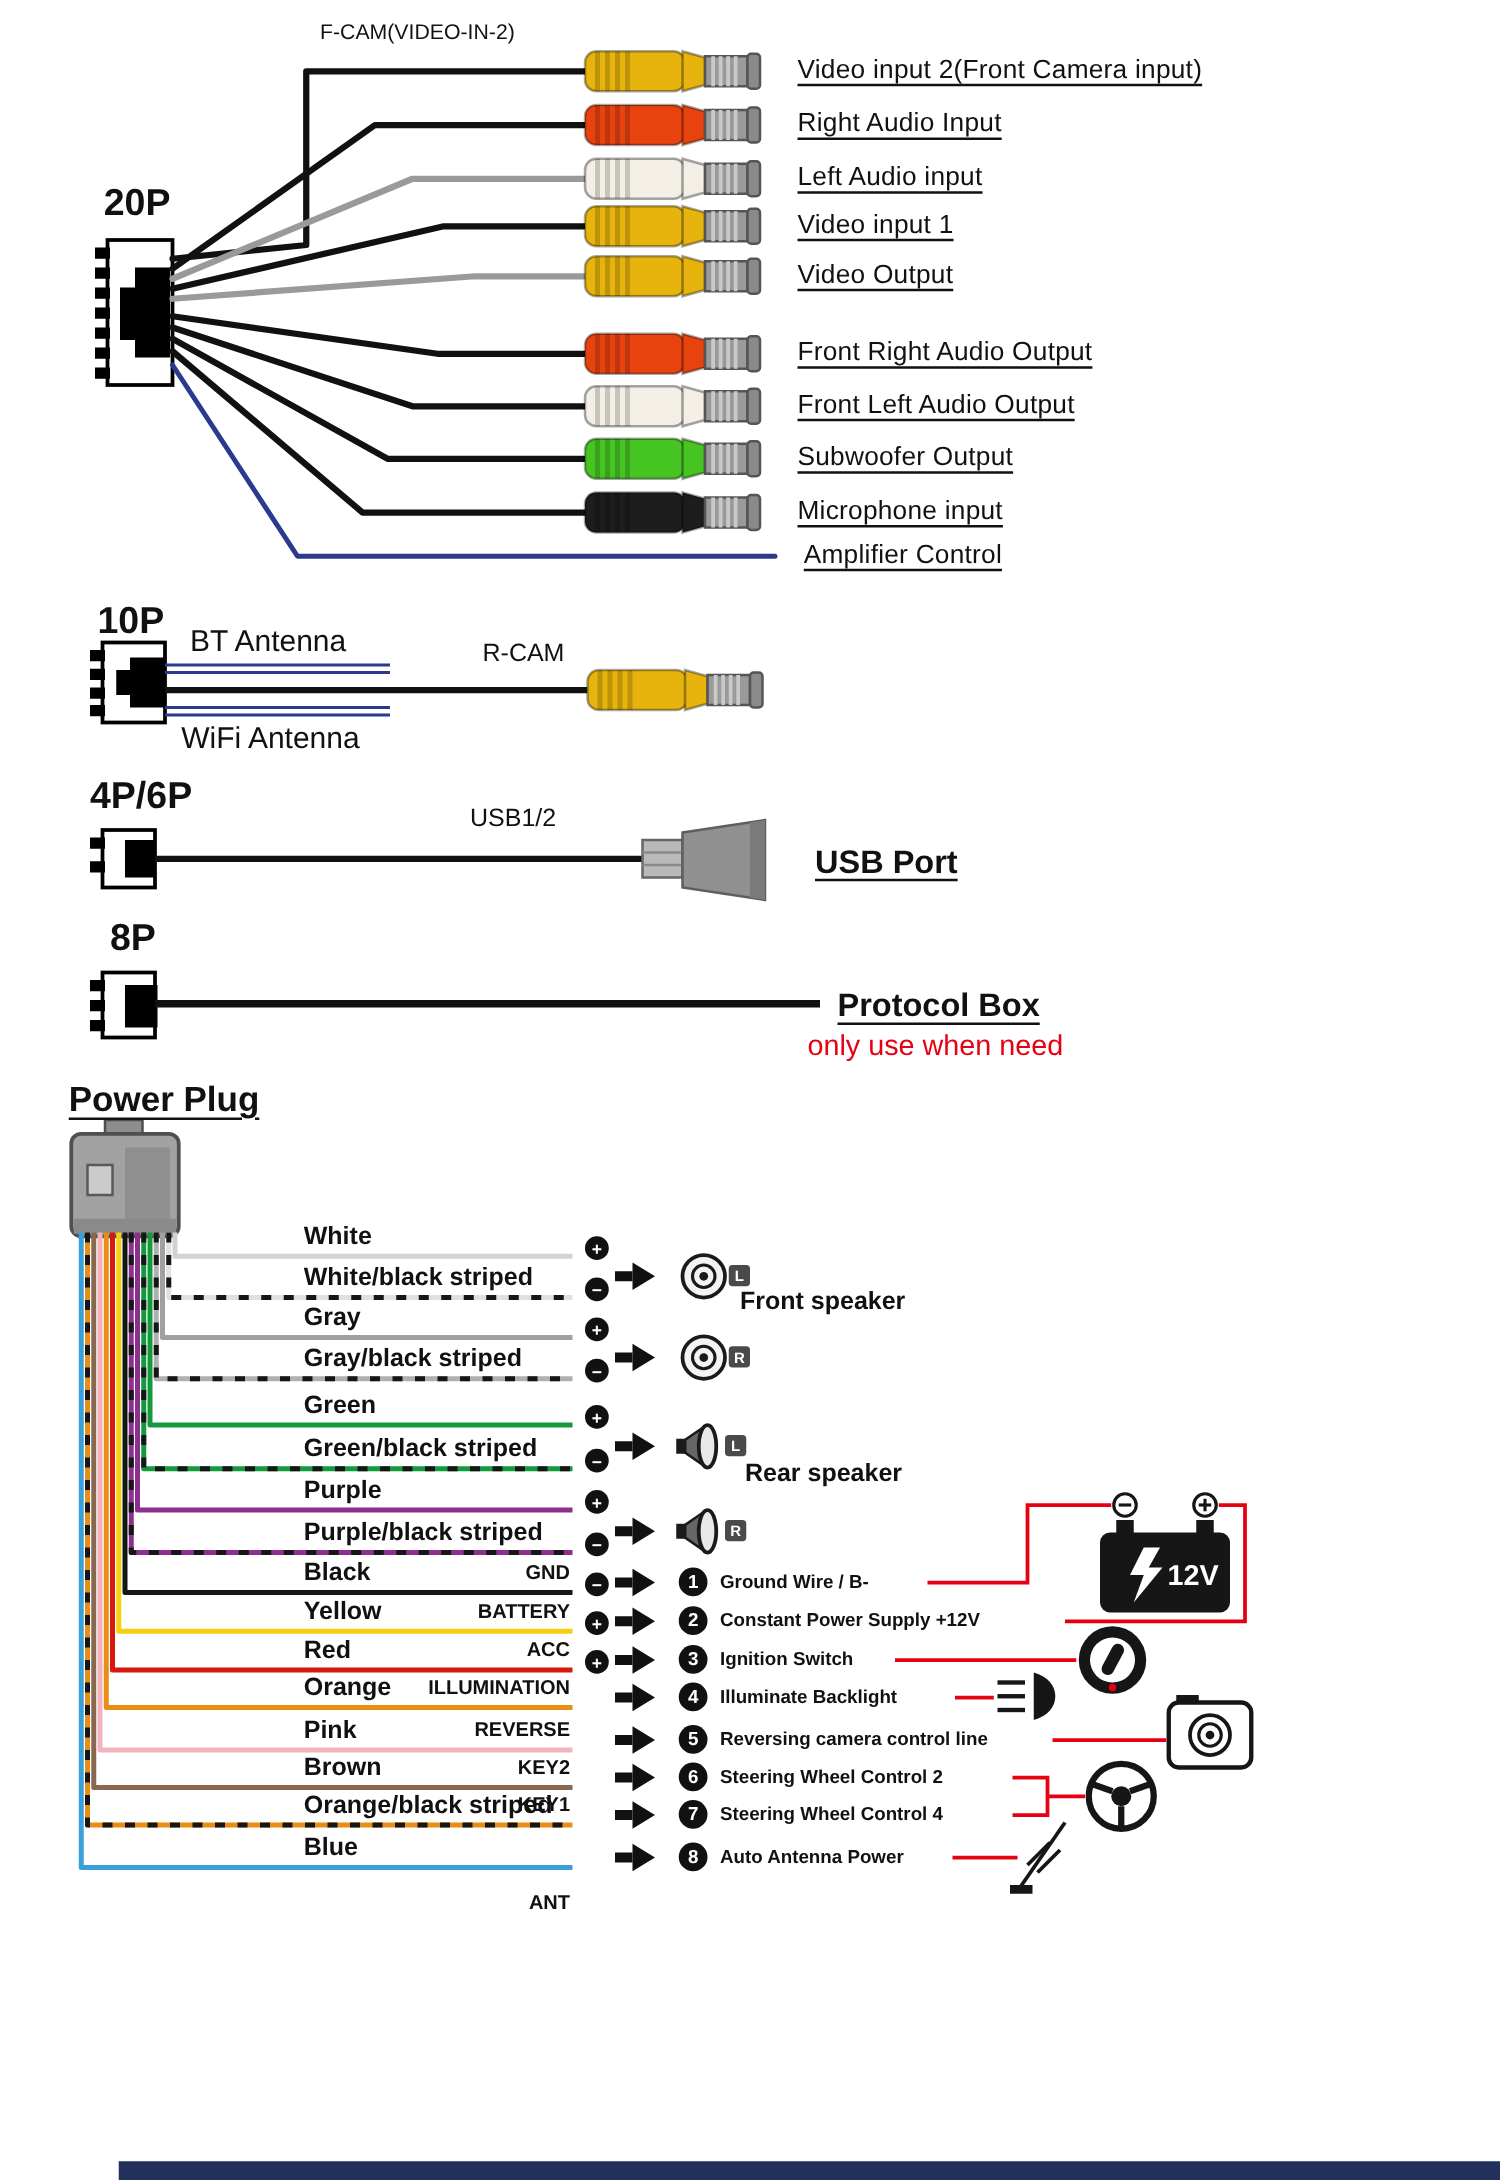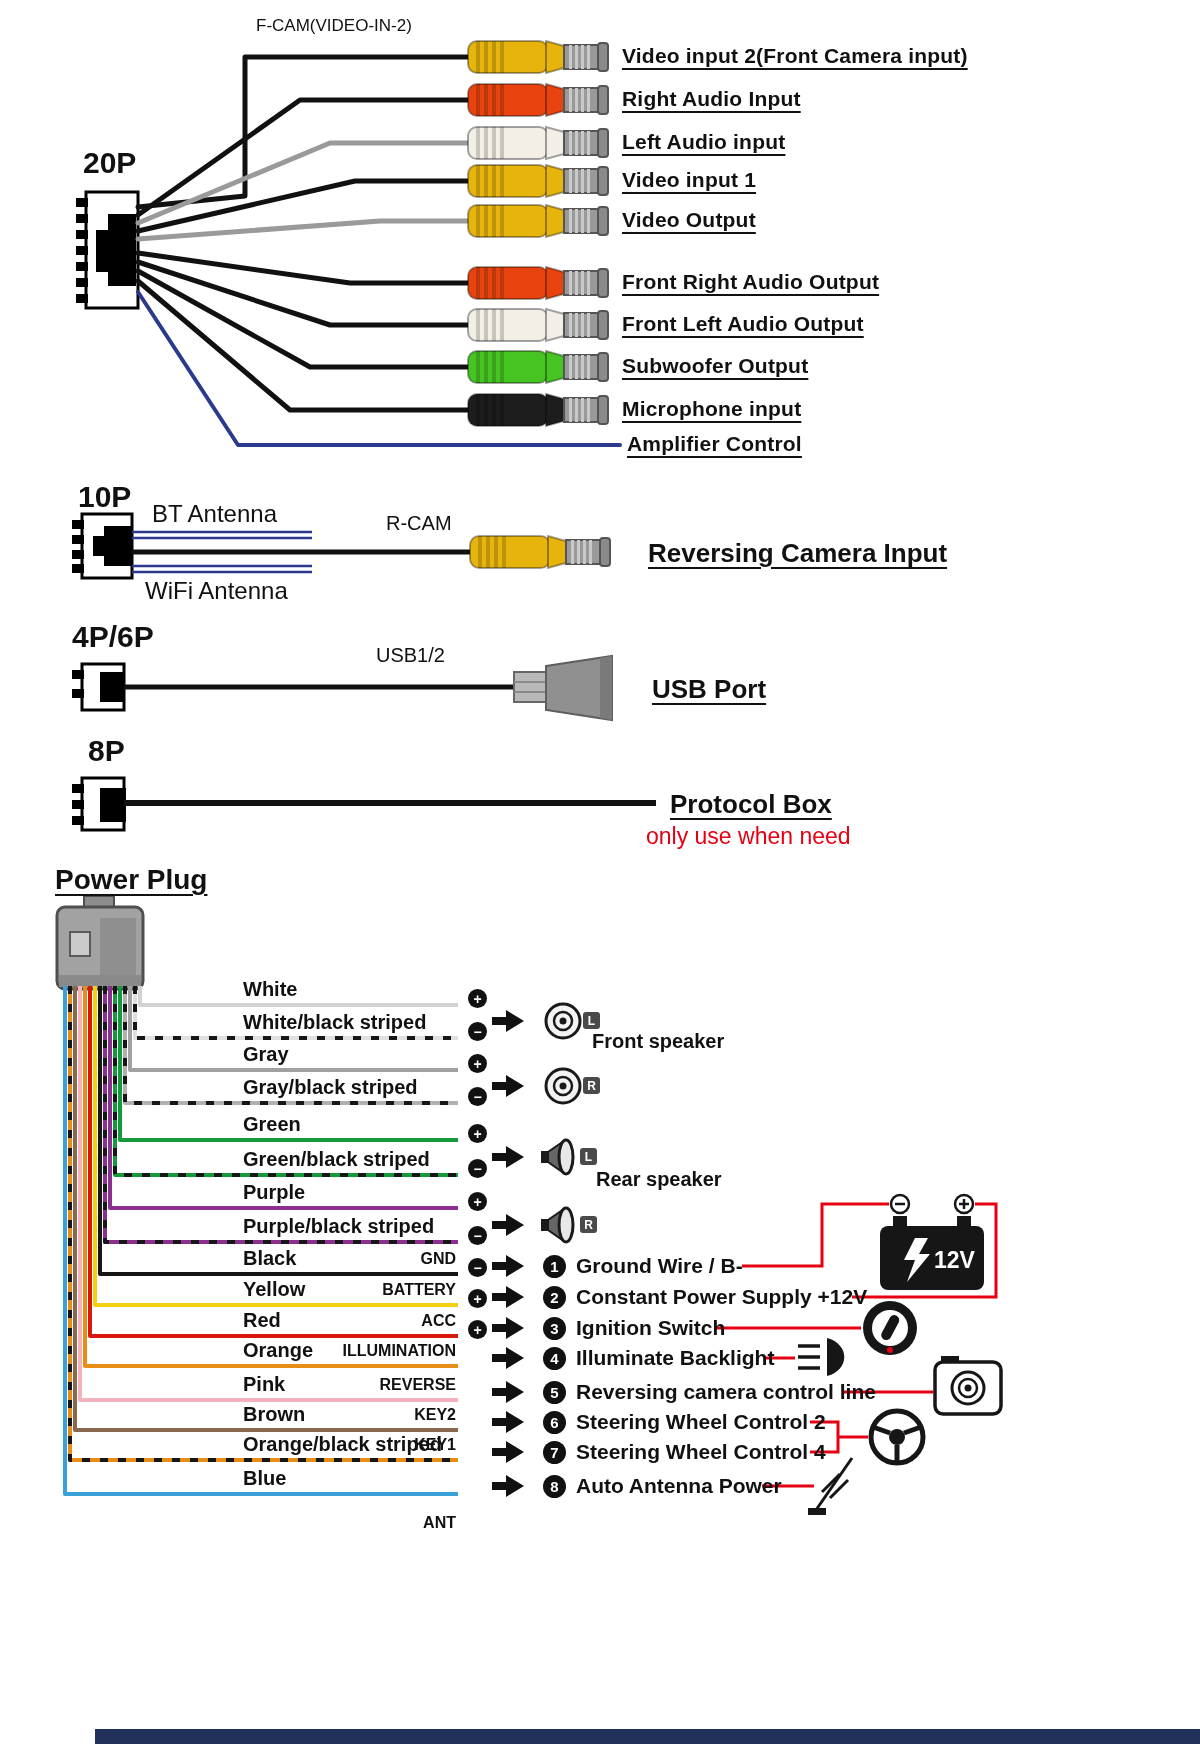--- a/index.html
+++ b/index.html
@@ -2,37 +2,37 @@
 <html><head>
 <meta charset="utf-8">
 <style>
   html,body{margin:0;padding:0;background:#fff;}
   .canvas{position:relative;width:1200px;height:1744px;background:#ffffff;
           font-family:"Liberation Sans",sans-serif;overflow:hidden;color:#111;}
   .layer{position:absolute;left:0;top:0;}
   .lbl{position:absolute;white-space:nowrap;color:#111;}
   .u{text-decoration:underline;text-underline-offset:5px;text-decoration-thickness:2px;}
   .conn-name{font-size:30px;font-weight:700;}
-  .jack-label{font-size:21px;font-weight:700;letter-spacing:.2px;}
+  .jack-label{font-size:21px;font-weight:400;letter-spacing:.2px;margin-left:16px;}
   .small-label{font-size:17px;font-weight:500;}
   .mid-label{font-size:24px;font-weight:500;}
   .big-label{font-size:26px;font-weight:700;}
   .note{font-size:23px;font-weight:500;color:#e60012;}
   .pp-title{font-size:28px;font-weight:700;}
   .wire-name{font-size:20px;font-weight:700;margin-left:48px;}
   .pin-name{position:absolute;width:120px;text-align:right;font-size:16px;font-weight:700;}
   .pm{position:absolute;width:19px;height:19px;border-radius:50%;background:#111;color:#fff;
       font-size:14px;font-weight:700;display:flex;align-items:center;justify-content:center;line-height:1;}
   .chan{position:absolute;width:17px;height:17px;background:#4a4a4a;color:#fff;border-radius:3px;
       font-size:12px;font-weight:700;display:flex;align-items:center;justify-content:center;line-height:1;}
   .spk-cap{font-size:20px;font-weight:700;}
   .func{position:absolute;display:flex;align-items:center;gap:10px;}
   .numbadge{width:23px;height:23px;border-radius:50%;background:#111;color:#fff;flex:0 0 23px;
       font-size:15px;font-weight:700;display:flex;align-items:center;justify-content:center;line-height:1;}
-  .func-label{font-size:21px;font-weight:700;white-space:nowrap;}
+  .func-label{font-size:15px;font-weight:700;white-space:nowrap;}
 </style>
 </head>
 <body>
 
 <div class="canvas">
 
   <svg class="layer" width="1200" height="1744" viewBox="0 0 1200 1744" xmlns="http://www.w3.org/2000/svg">
     <defs>
       <g id="rca">
         <rect x="0" y="-16" width="80" height="32" rx="9" fill="currentColor" stroke="rgba(0,0,0,0.35)" stroke-width="2"></rect>
@@ -277,21 +277,20 @@
   <div class="lbl jack-label u" style="left:622px;top:270px;">Front Right Audio Output</div>
   <div class="lbl jack-label u" style="left:622px;top:312px;">Front Left Audio Output</div>
   <div class="lbl jack-label u" style="left:622px;top:354px;">Subwoofer Output</div>
   <div class="lbl jack-label u" style="left:622px;top:397px;">Microphone input</div>
   <div class="lbl jack-label u" style="left:627px;top:432px;">Amplifier Control</div>
 
   <div class="lbl conn-name" style="left:78px;top:480px;">10P</div>
   <div class="lbl mid-label" style="left:152px;top:500px;">BT Antenna</div>
   <div class="lbl mid-label" style="left:145px;top:577px;">WiFi Antenna</div>
   <div class="lbl small-label" style="left:386px;top:512px;font-size:20px;">R-CAM</div>
-  <div class="lbl big-label u" style="left:648px;top:538px;">Reversing Camera Input</div>
 
   <div class="lbl conn-name" style="left:60px;top:620px;margin-left:12px;">4P/6P</div>
   <div class="lbl small-label" style="left:376px;top:644px;font-size:20px;">USB1/2</div>
   <div class="lbl big-label u" style="left:652px;top:674px;">USB Port</div>
 
   <div class="lbl conn-name" style="left:88px;top:734px;">8P</div>
   <div class="lbl big-label u" style="left:670px;top:789px;">Protocol Box</div>
   <div class="lbl note" style="left:646px;top:823px;">only use when need</div>
 
   <div class="lbl pp-title u" style="left:55px;top:864px;">Power Plug</div>

